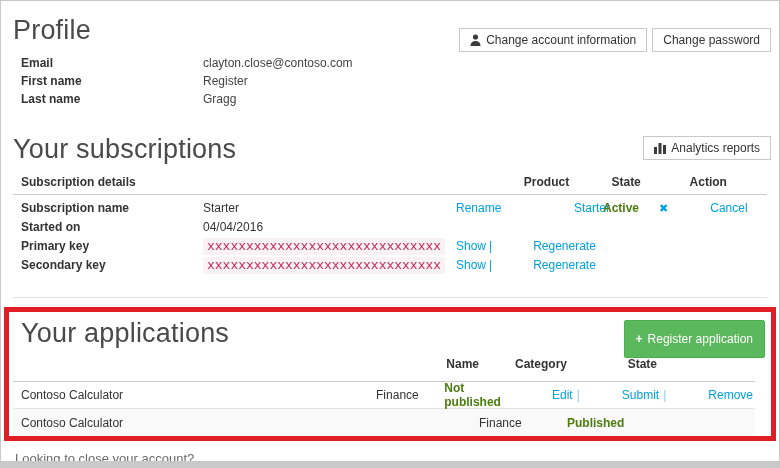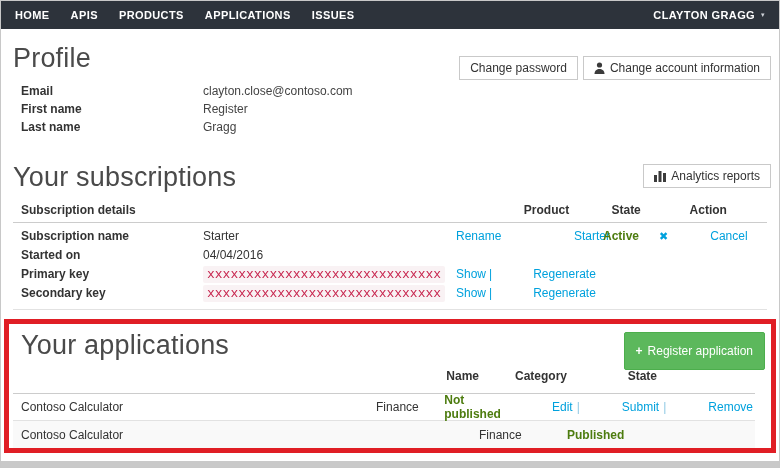--- a/index.html
+++ b/index.html
@@ -32,21 +32,21 @@
   .subs-table { margin-top:10px; }
   .t-header { display:flex; font-weight:bold; padding-bottom:5px; border-bottom:1px solid #ccc;gap:30px; }
   .c-details { width:405px; padding-left:8px; }
   .c-links   { width:118px; }
   .c-product { width:67px; }
   .c-state   { width:56px; }
   .c-action  { width:90px; }
   .c-label   { width:190px; padding-left:8px; font-weight:bold; }
   .c-value   { width:215px; }
   .sub-row { display:flex; align-items:center; height:16px; margin-top:3px; }
-  .sub-block { padding:2px 0 8px; border-bottom:1px solid #e2e2e2; }
+  .sub-block { padding:2px 0 24px; border-bottom:1px solid #e2e2e2; }
   .key-code { font-family:"Liberation Mono","DejaVu Sans Mono",monospace; font-size:13px; color:#c7254e; background:#f9f2f4; padding:1px 4px; border-radius:2px; }
   a.lnk { color:#00a1dd; text-decoration:none; cursor:pointer;margin-left:38px; }
   .pipe { color:#00a1dd; margin:0 3px; }
   .state-strong { font-weight:bold; color:#4d7c0f; }
   .x-ico { color:#00a1dd; font-weight:bold; margin-right:4px; font-size:11px; }
 
   
   .apps-box { margin:9px -9px 0; border:5px solid #e01e25; padding:0 16px 0 4px; background:#fff; }
   .apps-head { position:relative; padding-top:4px; }
   .apps-title { margin:2px 0 8px 8px; }
@@ -64,45 +64,34 @@
 
   
   .close-prompt { margin-top:10px; padding-left:2px; font-size:13px; color:#6a6a6a; }
   .bottom-strip { position:absolute; left:0; bottom:0; width:100%; height:6px; background:#c9c9c9; }
 </style>
 </head>
 <body>
 
 <div class="page">
 
-  <div class="navbar">
-    <span class="nav-item">HOME</span>
-    <span class="nav-item">APIS</span>
-    <span class="nav-item">PRODUCTS</span>
-    <span class="nav-item">APPLICATIONS</span>
-    <span class="nav-item">ISSUES</span>
-    <span class="nav-right">
-      <span>CLAYTON GRAGG</span>
-      <span class="nav-caret">▾</span>
-    </span>
-  </div>
 
   <div class="content">
 
     <h1 class="sec profile-title">Profile</h1>
     <div class="top-btns">
-      <button class="btn-plain">
-        <span>Change password</span>
-      </button>
       <button class="btn-plain">
         <svg width="11" height="12" viewBox="0 0 11 12">
             <circle cx="5.5" cy="3" r="2.6" fill="#3b3b3b"></circle>
             <path d="M0.5 12 C0.5 8.4 3 7 5.5 7 C8 7 10.5 8.4 10.5 12 Z" fill="#3b3b3b"></path>
           </svg>
         <span>Change account information</span>
+      </button>
+      <button class="btn-plain">
+        <span>Change password</span>
       </button>
     </div>
 
     <div>
       <div class="field-row">
         <span class="field-label">Email</span>
         <span class="field-value">clayton.close@contoso.com</span>
       </div>
       <div class="field-row">
         <span class="field-label">First name</span>

